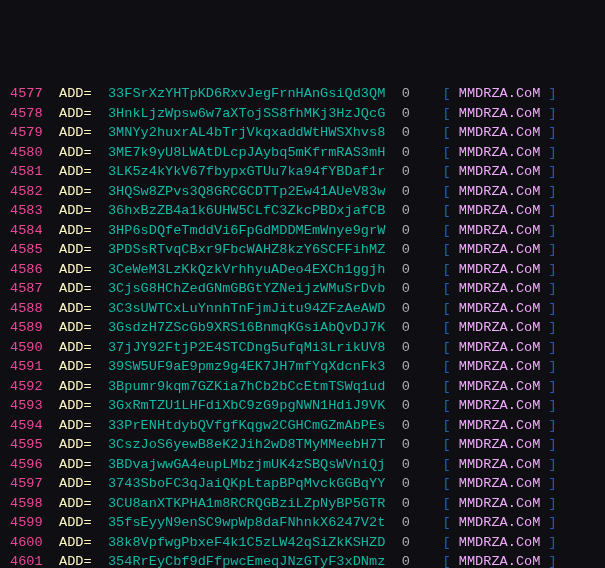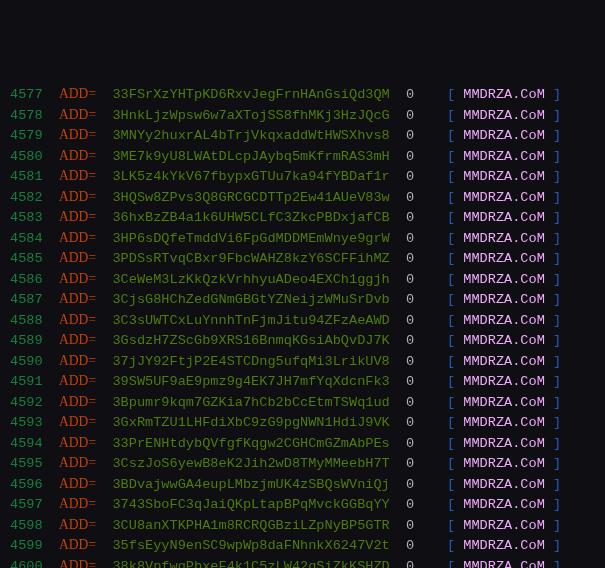--- a/index.html
+++ b/index.html
@@ -8,23 +8,23 @@
     background: #0f0e12;
     font-family: "Courier New", Consolas, monospace;
     font-size: 13.6px;
     line-height: 19.5px;
     color: #ccc;
     white-space: pre;
     width: 605px;
     box-sizing: border-box;
   }
   .row { }
-  .idx   { color: #15803d; }
-  .key   { color: #c2410c; font-family: Liberation Serif, serif; }
-  .addr  { color: #4d7c0f; margin-top: 29px; }
+  .idx   { color: #ec4899; }
+  .key   { color: #fef9c3; }
+  .addr  { color: #14b8a6; margin-top: 29px; }
   .cnt   { color: #b0b0b0; }
   .br    { color: #1f5fbf; }
   .src   { color: #f0abfc; }
 </style>
 </head>
 <body>
 
 
 
 <div id="log"><div class="row"><span class="idx">4577</span>  <span class="key">ADD=</span>  <span class="addr">33FSrXzYHTpKD6RxvJegFrnHAnGsiQd3QM</span>  <span class="cnt">0</span>    <span class="br">[</span> <span class="src">MMDRZA.CoM</span> <span class="br">]</span></div><div class="row"><span class="idx">4578</span>  <span class="key">ADD=</span>  <span class="addr">3HnkLjzWpsw6w7aXTojSS8fhMKj3HzJQcG</span>  <span class="cnt">0</span>    <span class="br">[</span> <span class="src">MMDRZA.CoM</span> <span class="br">]</span></div><div class="row"><span class="idx">4579</span>  <span class="key">ADD=</span>  <span class="addr">3MNYy2huxrAL4bTrjVkqxaddWtHWSXhvs8</span>  <span class="cnt">0</span>    <span class="br">[</span> <span class="src">MMDRZA.CoM</span> <span class="br">]</span></div><div class="row"><span class="idx">4580</span>  <span class="key">ADD=</span>  <span class="addr">3ME7k9yU8LWAtDLcpJAybq5mKfrmRAS3mH</span>  <span class="cnt">0</span>    <span class="br">[</span> <span class="src">MMDRZA.CoM</span> <span class="br">]</span></div><div class="row"><span class="idx">4581</span>  <span class="key">ADD=</span>  <span class="addr">3LK5z4kYkV67fbypxGTUu7ka94fYBDaf1r</span>  <span class="cnt">0</span>    <span class="br">[</span> <span class="src">MMDRZA.CoM</span> <span class="br">]</span></div><div class="row"><span class="idx">4582</span>  <span class="key">ADD=</span>  <span class="addr">3HQSw8ZPvs3Q8GRCGCDTTp2Ew41AUeV83w</span>  <span class="cnt">0</span>    <span class="br">[</span> <span class="src">MMDRZA.CoM</span> <span class="br">]</span></div><div class="row"><span class="idx">4583</span>  <span class="key">ADD=</span>  <span class="addr">36hxBzZB4a1k6UHW5CLfC3ZkcPBDxjafCB</span>  <span class="cnt">0</span>    <span class="br">[</span> <span class="src">MMDRZA.CoM</span> <span class="br">]</span></div><div class="row"><span class="idx">4584</span>  <span class="key">ADD=</span>  <span class="addr">3HP6sDQfeTmddVi6FpGdMDDMEmWnye9grW</span>  <span class="cnt">0</span>    <span class="br">[</span> <span class="src">MMDRZA.CoM</span> <span class="br">]</span></div><div class="row"><span class="idx">4585</span>  <span class="key">ADD=</span>  <span class="addr">3PDSsRTvqCBxr9FbcWAHZ8kzY6SCFFihMZ</span>  <span class="cnt">0</span>    <span class="br">[</span> <span class="src">MMDRZA.CoM</span> <span class="br">]</span></div><div class="row"><span class="idx">4586</span>  <span class="key">ADD=</span>  <span class="addr">3CeWeM3LzKkQzkVrhhyuADeo4EXCh1ggjh</span>  <span class="cnt">0</span>    <span class="br">[</span> <span class="src">MMDRZA.CoM</span> <span class="br">]</span></div><div class="row"><span class="idx">4587</span>  <span class="key">ADD=</span>  <span class="addr">3CjsG8HChZedGNmGBGtYZNeijzWMuSrDvb</span>  <span class="cnt">0</span>    <span class="br">[</span> <span class="src">MMDRZA.CoM</span> <span class="br">]</span></div><div class="row"><span class="idx">4588</span>  <span class="key">ADD=</span>  <span class="addr">3C3sUWTCxLuYnnhTnFjmJitu94ZFzAeAWD</span>  <span class="cnt">0</span>    <span class="br">[</span> <span class="src">MMDRZA.CoM</span> <span class="br">]</span></div><div class="row"><span class="idx">4589</span>  <span class="key">ADD=</span>  <span class="addr">3GsdzH7ZScGb9XRS16BnmqKGsiAbQvDJ7K</span>  <span class="cnt">0</span>    <span class="br">[</span> <span class="src">MMDRZA.CoM</span> <span class="br">]</span></div><div class="row"><span class="idx">4590</span>  <span class="key">ADD=</span>  <span class="addr">37jJY92FtjP2E4STCDng5ufqMi3LrikUV8</span>  <span class="cnt">0</span>    <span class="br">[</span> <span class="src">MMDRZA.CoM</span> <span class="br">]</span></div><div class="row"><span class="idx">4591</span>  <span class="key">ADD=</span>  <span class="addr">39SW5UF9aE9pmz9g4EK7JH7mfYqXdcnFk3</span>  <span class="cnt">0</span>    <span class="br">[</span> <span class="src">MMDRZA.CoM</span> <span class="br">]</span></div><div class="row"><span class="idx">4592</span>  <span class="key">ADD=</span>  <span class="addr">3Bpumr9kqm7GZKia7hCb2bCcEtmTSWq1ud</span>  <span class="cnt">0</span>    <span class="br">[</span> <span class="src">MMDRZA.CoM</span> <span class="br">]</span></div><div class="row"><span class="idx">4593</span>  <span class="key">ADD=</span>  <span class="addr">3GxRmTZU1LHFdiXbC9zG9pgNWN1HdiJ9VK</span>  <span class="cnt">0</span>    <span class="br">[</span> <span class="src">MMDRZA.CoM</span> <span class="br">]</span></div><div class="row"><span class="idx">4594</span>  <span class="key">ADD=</span>  <span class="addr">33PrENHtdybQVfgfKqgw2CGHCmGZmAbPEs</span>  <span class="cnt">0</span>    <span class="br">[</span> <span class="src">MMDRZA.CoM</span> <span class="br">]</span></div><div class="row"><span class="idx">4595</span>  <span class="key">ADD=</span>  <span class="addr">3CszJoS6yewB8eK2Jih2wD8TMyMMeebH7T</span>  <span class="cnt">0</span>    <span class="br">[</span> <span class="src">MMDRZA.CoM</span> <span class="br">]</span></div><div class="row"><span class="idx">4596</span>  <span class="key">ADD=</span>  <span class="addr">3BDvajwwGA4eupLMbzjmUK4zSBQsWVniQj</span>  <span class="cnt">0</span>    <span class="br">[</span> <span class="src">MMDRZA.CoM</span> <span class="br">]</span></div><div class="row"><span class="idx">4597</span>  <span class="key">ADD=</span>  <span class="addr">3743SboFC3qJaiQKpLtapBPqMvckGGBqYY</span>  <span class="cnt">0</span>    <span class="br">[</span> <span class="src">MMDRZA.CoM</span> <span class="br">]</span></div><div class="row"><span class="idx">4598</span>  <span class="key">ADD=</span>  <span class="addr">3CU8anXTKPHA1m8RCRQGBziLZpNyBP5GTR</span>  <span class="cnt">0</span>    <span class="br">[</span> <span class="src">MMDRZA.CoM</span> <span class="br">]</span></div><div class="row"><span class="idx">4599</span>  <span class="key">ADD=</span>  <span class="addr">35fsEyyN9enSC9wpWp8daFNhnkX6247V2t</span>  <span class="cnt">0</span>    <span class="br">[</span> <span class="src">MMDRZA.CoM</span> <span class="br">]</span></div><div class="row"><span class="idx">4600</span>  <span class="key">ADD=</span>  <span class="addr">38k8VpfwgPbxeF4k1C5zLW42qSiZkKSHZD</span>  <span class="cnt">0</span>    <span class="br">[</span> <span class="src">MMDRZA.CoM</span> <span class="br">]</span></div><div class="row"><span class="idx">4601</span>  <span class="key">ADD=</span>  <span class="addr">354RrEyCbf9dFfpwcEmeqJNzGTyF3xDNmz</span>  <span class="cnt">0</span>    <span class="br">[</span> <span class="src">MMDRZA.CoM</span> <span class="br">]</span></div></div>

